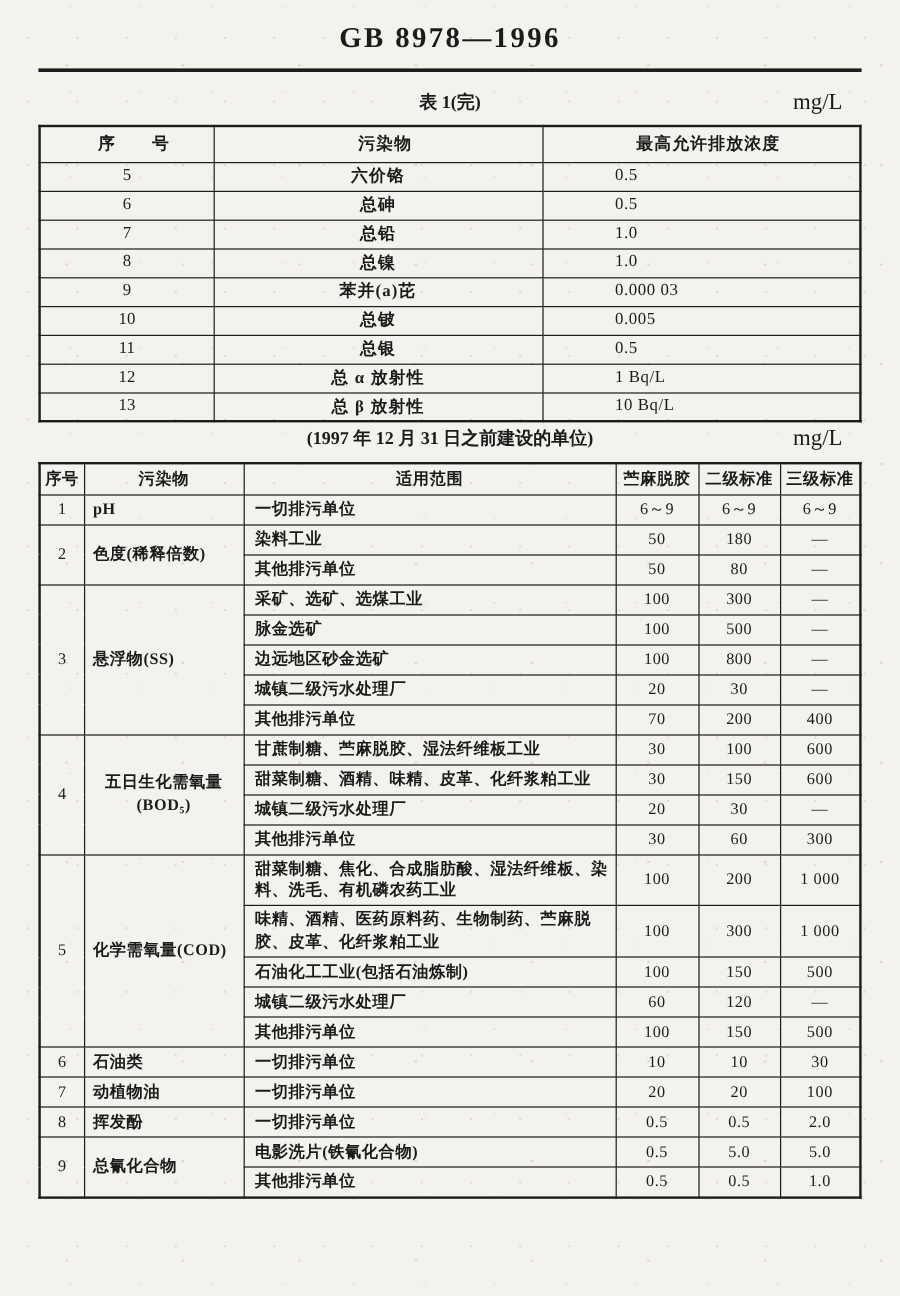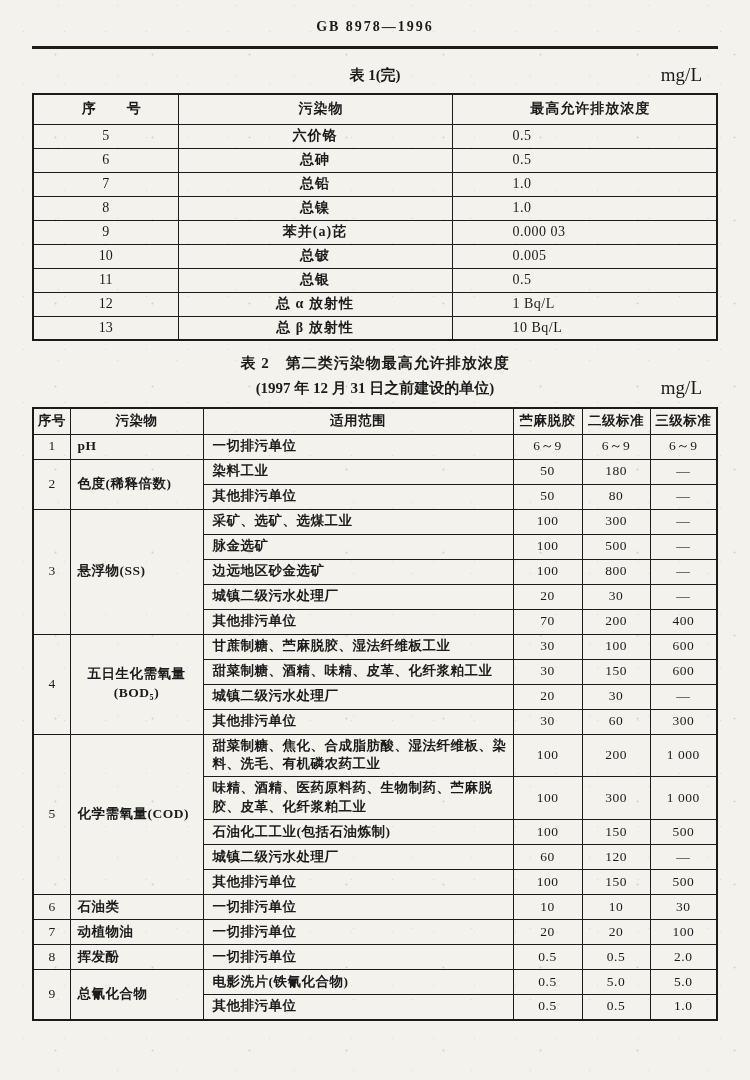--- a/index.html
+++ b/index.html
@@ -24,21 +24,21 @@
     background-size: 97px 83px, 59px 71px, 41px 53px;
     background-position: 7px 13px, 29px 41px, 3px 5px;
     opacity: .6;
     pointer-events: none;
   }
   .content { position: relative; padding: 0 32px; }
 
   .doc-header {
     padding-top: 19px;
     text-align: center;
-    font-size: 14px;
+    font-size: 24px;
     font-weight: bold;
     letter-spacing: 2px;
   }
   .header-rule { height: 3px; background: #1d1d1d; margin-top: 11px; }
 
   .caption-line { position: relative; text-align: center; }
   .t1-caption { margin-top: 15px; font-size: 15px; font-weight: bold; height: 22px; line-height: 22px; }
   .unit {
     position: absolute; right: 16px; top: 0;
     font-weight: normal; font-size: 19px; letter-spacing: 0;
@@ -153,21 +153,20 @@
             <td class="c1-val">1 Bq/L</td>
           </tr>
           <tr>
             <td class="c1-no">13</td>
             <td class="c1-pol">总 β 放射性</td>
             <td class="c1-val">10 Bq/L</td>
           </tr>
         </tbody>
     </table>
 
-    <div class="caption-line t2-title">表 2　第二类污染物最高允许排放浓度</div>
     <div class="caption-line t2-subtitle">
       <span>(1997 年 12 月 31 日之前建设的单位)</span>
       <span class="unit">mg/L</span>
     </div>
 
     <table id="table2">
       <colgroup>
         <col style="width:37px">
           <col style="width:133px">
           <col style="width:310px">

